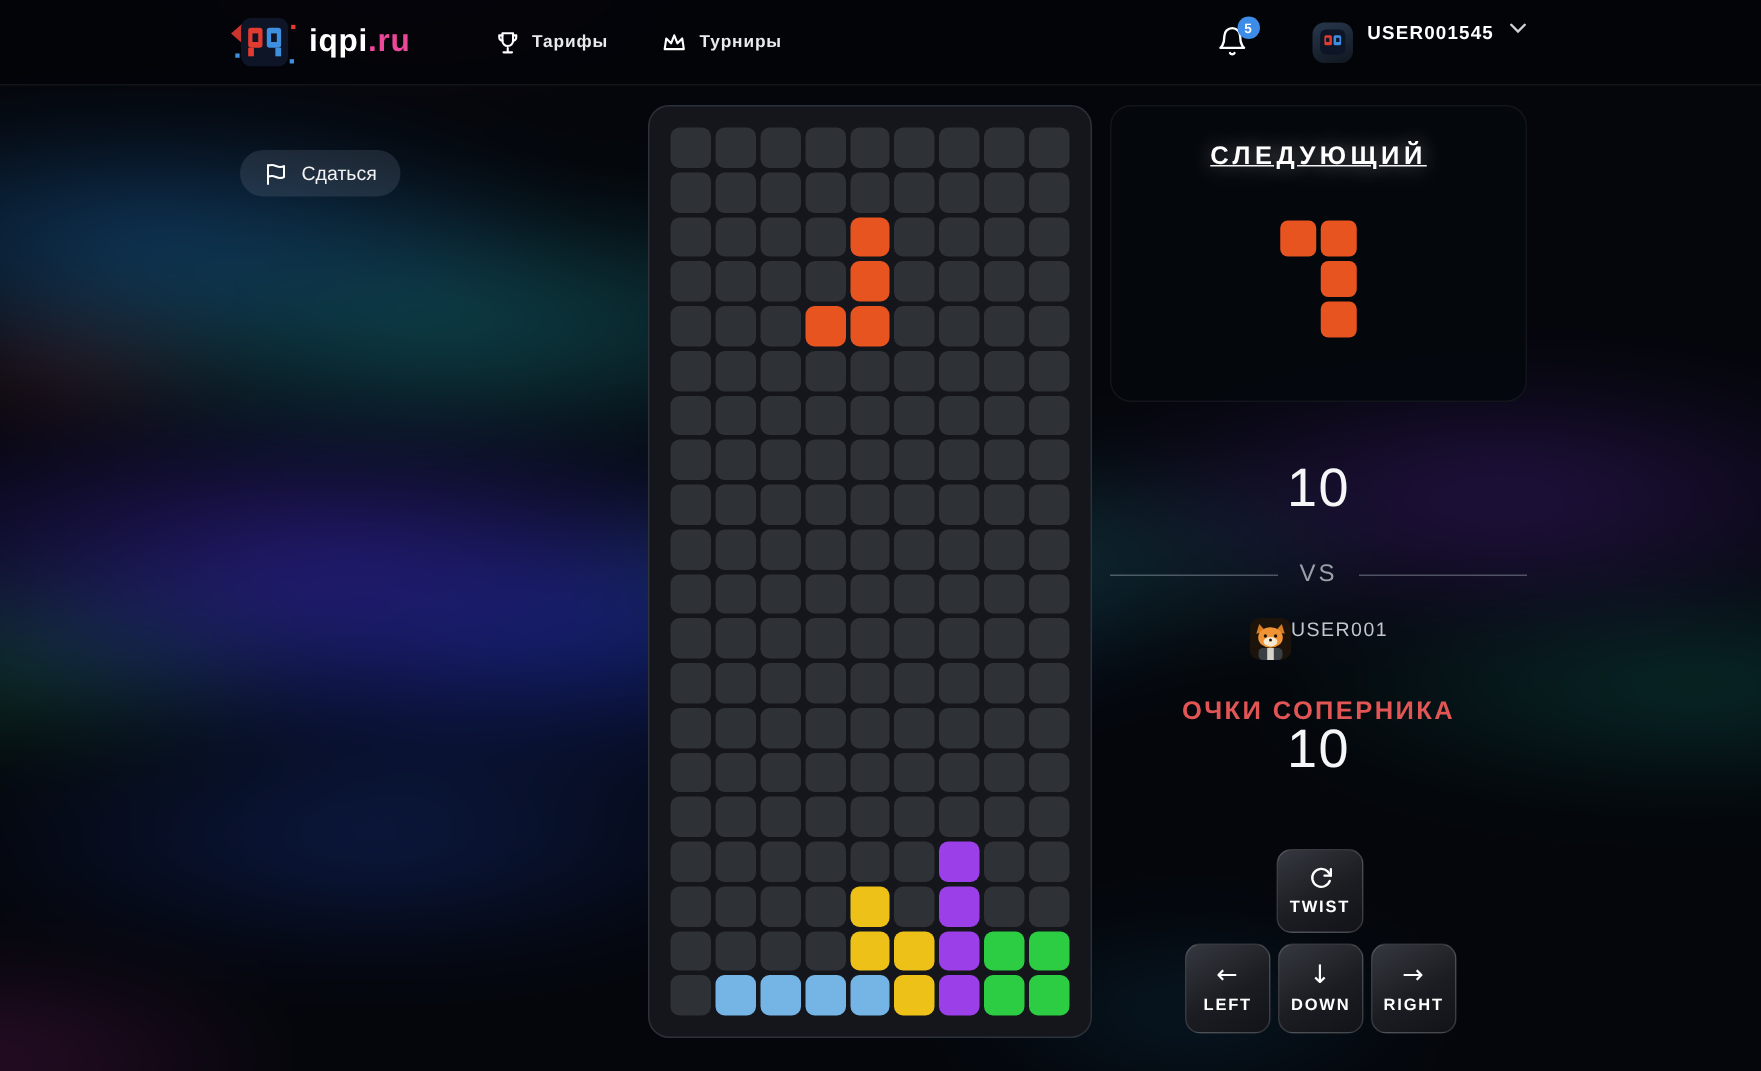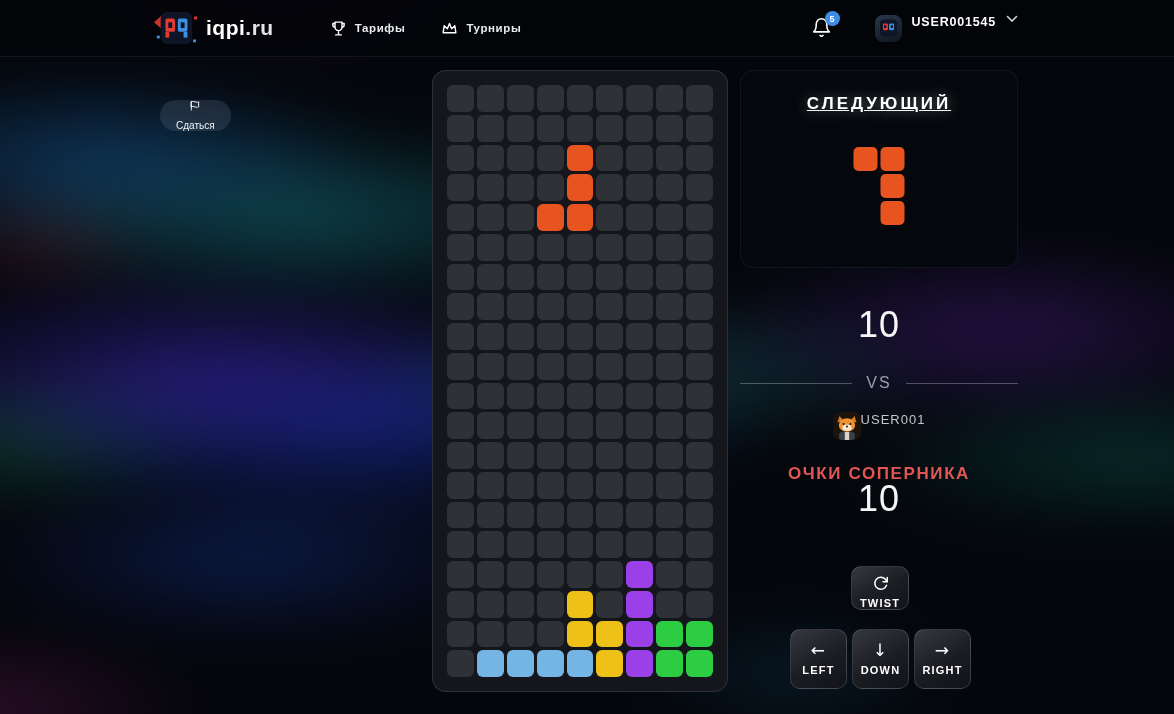--- a/index.html
+++ b/index.html
@@ -49,21 +49,21 @@
   .user { display:flex; align-items:flex-start; gap:10px; cursor:pointer; }
   .nav-avatar { width:27px; height:27px; border-radius:8px;
     background:linear-gradient(160deg,#27384c,#10161f);
     display:flex; align-items:center; justify-content:center; }
   .username { font-size:12.5px; font-weight:bold; letter-spacing:.8px; color:#fff; }
 
   
   .surrender { position:absolute; left:160px; top:100px; height:31px; padding:0 16px;
     display:flex; align-items:center; gap:9px; border:none; cursor:pointer;
     border-radius:16px; background:rgba(140,150,170,.18); color:#f2f3f5;
-    font-family:inherit; font-size:10px; z-index:5;flex-direction:column; }
+    font-family:inherit; font-size:13px; z-index:5; }
 
   
   .board { position:absolute; left:432px; top:70px; width:296px; height:622px;
     background:#14161b; border:1px solid rgba(130,150,175,.22); border-radius:14px;
     padding:14px; display:grid; grid-template-columns:repeat(9,1fr);
     grid-template-rows:repeat(20,1fr); gap:3px; z-index:5; }
   .cell { border-radius:6px; }
   .cell.empty { background:#2e3136; }
 
   
@@ -90,21 +90,21 @@
   .opp-label { top:452px; font-size:17px; letter-spacing:1.6px; }
   .opp-value { top:474px; }
 
   
   .ctrl { position:absolute; border-radius:10px; cursor:pointer; color:#fff; z-index:5;
     background:linear-gradient(150deg,#35383f 0%,#1b1d22 55%,#121318 100%);
     border:1px solid rgba(255,255,255,.14);
     display:flex; flex-direction:column; align-items:center; justify-content:center; gap:5px;
     font-family:inherit; font-size:11px; font-weight:bold; letter-spacing:1.2px; }
   .ctrl .arrow { font-family:"DejaVu Sans",sans-serif; font-size:17px; font-weight:normal; line-height:1; }
-  .ctrl-twist { left:851px; top:566px; width:58px; height:44px;justify-content:flex-end; }
+  .ctrl-twist { left:851px; top:566px; width:58px; height:56px; }
   .ctrl-left  { left:790px; top:629px; width:57px; height:60px; }
   .ctrl-down  { left:852px; top:629px; width:57px; height:60px; }
   .ctrl-right { left:914px; top:629px; width:57px; height:60px; }
 
   svg { display:block; }
 </style>
 </head>
 <body>
 
 <div class="bg"></div>
@@ -117,21 +117,21 @@
       <rect x="14" y="12" width="10" height="14" rx="2" fill="#e23b30"></rect>
       <rect x="14" y="26" width="4" height="6" fill="#e23b30"></rect>
       <rect x="27" y="12" width="10" height="14" rx="2" fill="#3f8fe0"></rect>
       <rect x="33" y="26" width="4" height="6" fill="#3f8fe0"></rect>
       <rect x="17" y="16" width="4" height="6" fill="#0d1526"></rect>
       <rect x="30" y="16" width="4" height="6" fill="#0d1526"></rect>
       <rect x="44" y="10" width="3" height="3" fill="#e23b30"></rect>
       <rect x="5" y="30" width="3" height="3" fill="#3f8fe0"></rect>
       <rect x="43" y="34" width="3" height="3" fill="#3f8fe0"></rect>
     </svg>
-    <span class="logo-text"><span>iqpi</span><span class="logo-suffix" style="color: #e5e5e5; margin-top: 33px;">.ru</span></span>
+    <span class="logo-text"><span>iqpi</span><span class="logo-suffix" style="color: #ec4899; margin-top: 33px;">.ru</span></span>
   </div>
 
   <nav class="menu">
     <div class="menu-item">
       <svg width="17" height="17" viewBox="0 0 24 24" fill="none" stroke="#fff" stroke-width="2" stroke-linecap="round" stroke-linejoin="round">
         <path d="M8 21h8M12 17v4M7 3h10v7a5 5 0 0 1-10 0V3z"></path>
         <path d="M7 5H4v2a3 3 0 0 0 3 3M17 5h3v2a3 3 0 0 1-3 3"></path>
       </svg>
       <span>Тарифы</span>
     </div>

